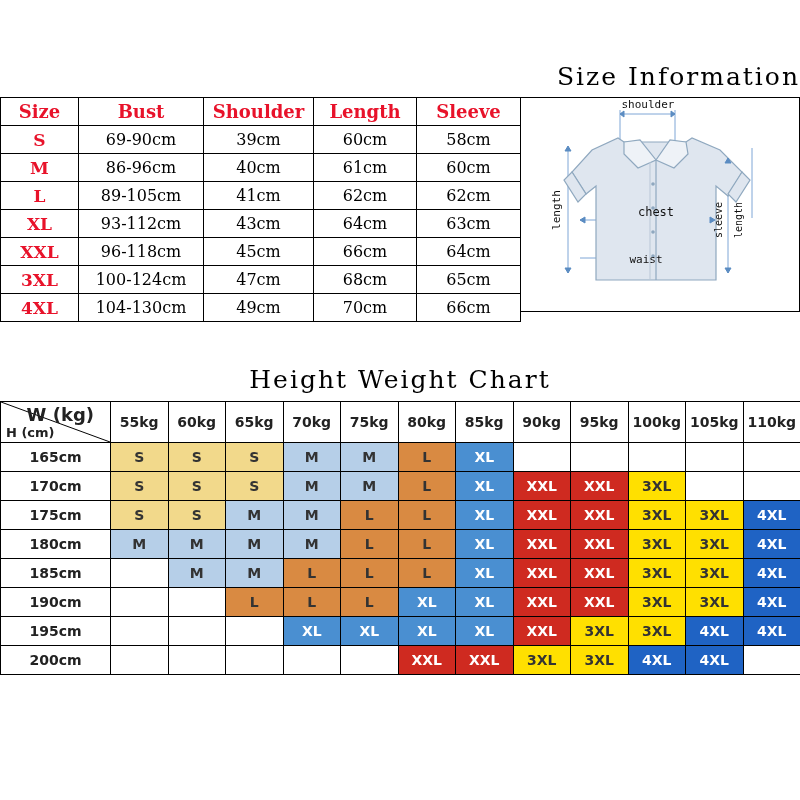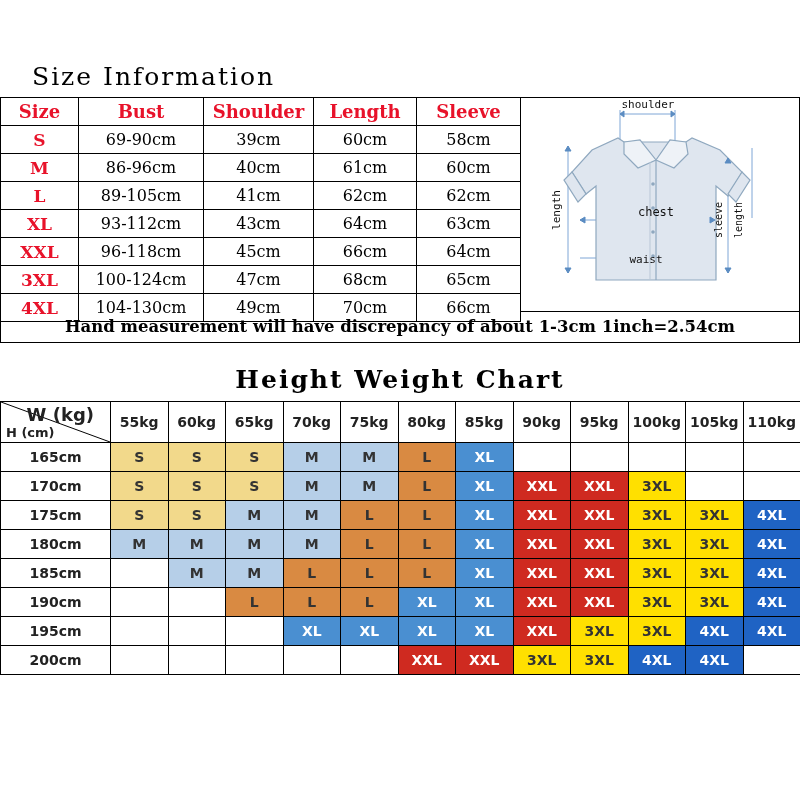--- a/index.html
+++ b/index.html
@@ -22,21 +22,21 @@
   }
 
   
   .size-block {
     position: absolute;
     left: 0;
     top: 58px;
     width: 800px;
   }
   .si-title {
-    text-align: left;
+    text-align: right;
     font-family: "DejaVu Serif", serif;
     font-size: 25px;
     letter-spacing: 2px;
     padding: 4px 0 6px 0;
     color: #000;
     margin-left: 32px;
   }
   .si-wrap {
     position: relative;
     width: 800px;
@@ -106,21 +106,20 @@
     left: 0;
     top: 362px;
     width: 800px;
   }
   .hw-title {
     text-align: center;
     font-family: "DejaVu Serif", serif;
     font-size: 25px;
     letter-spacing: 2px;
     padding: 3px 0 7px 0;
-    font-weight: bold;
   }
   table.hw {
     border-collapse: collapse;
     table-layout: fixed;
     width: 800px;
   }
   table.hw td, table.hw th {
     border: 1px solid #000;
     height: 28px;
     text-align: center;
@@ -301,21 +300,20 @@
           </g>
           <text x="128" y="10" text-anchor="middle" font-family="DejaVu Sans Mono, monospace" font-size="11" fill="#111">shoulder</text>
           <text x="136" y="118" text-anchor="middle" font-family="DejaVu Sans Mono, monospace" font-size="12" fill="#111">chest</text>
           <text x="126" y="165" text-anchor="middle" font-family="DejaVu Sans Mono, monospace" font-size="11" fill="#111">waist</text>
           <text x="40" y="112" text-anchor="middle" font-family="DejaVu Sans Mono, monospace" font-size="11" fill="#111" transform="rotate(-90 40 112)">length</text>
           <text x="202" y="122" text-anchor="middle" font-family="DejaVu Sans Mono, monospace" font-size="10" fill="#111" transform="rotate(-90 202 122)">sleeve</text>
           <text x="222" y="122" text-anchor="middle" font-family="DejaVu Sans Mono, monospace" font-size="10" fill="#111" transform="rotate(-90 222 122)">length</text>
         </svg>
       </div>
     </div>
-    <div class="si-note">Hand measurement will have discrepancy of about 1-3cm  1inch=2.54cm</div>
   </div>
 
   <div class="hw-block">
     <div class="hw-title">Height Weight Chart</div>
     <table class="hw">
       <colgroup id="hw-cols">
           <col class="hc">
           <col class="wc">
           <col class="wc">
           <col class="wc">

